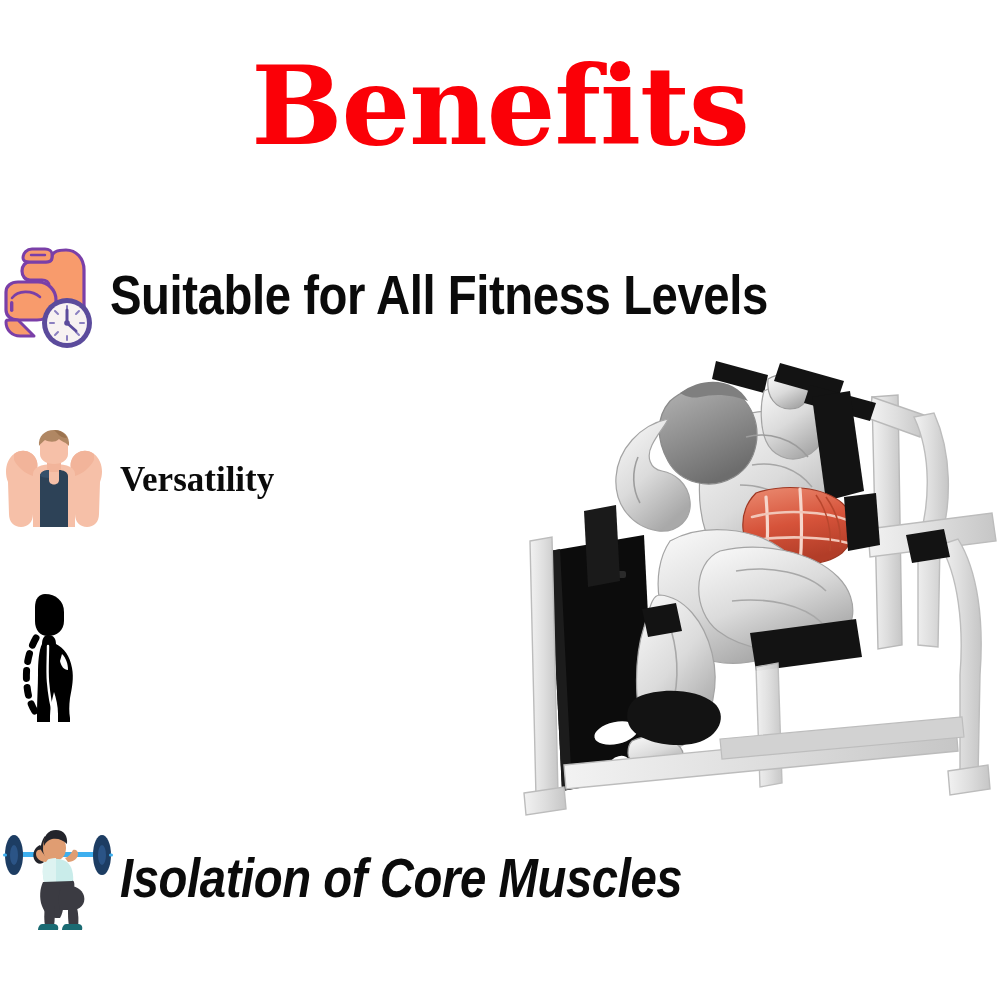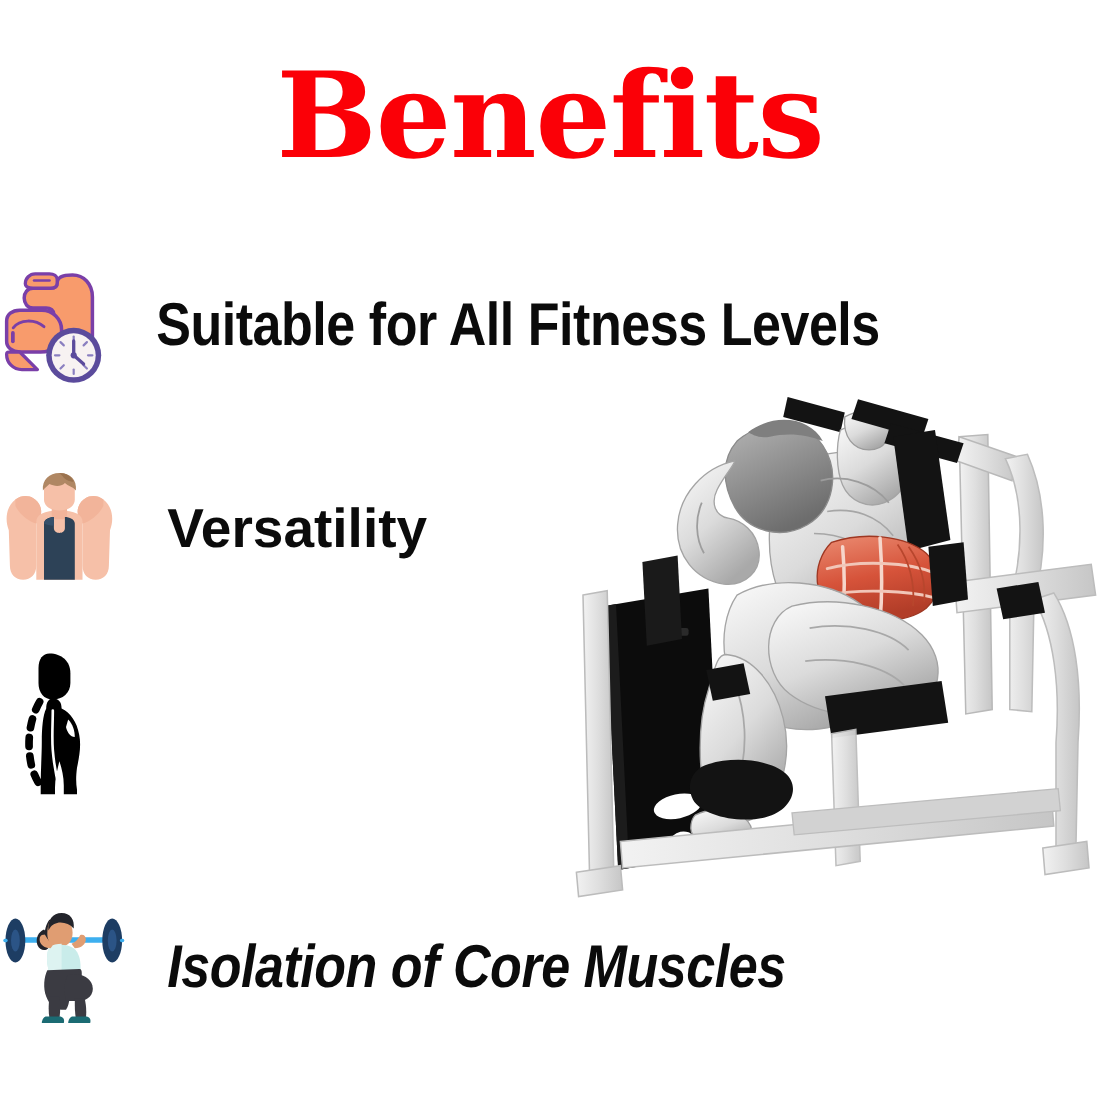--- a/index.html
+++ b/index.html
@@ -28,21 +28,20 @@
     color:#fb0007;
     letter-spacing:-1px;
   }
 
   
   .benefit {
     position:absolute;
     display:flex;
     align-items:center;
     left:0;
-    gap:32px;
   }
   .benefit .icon-wrap {
     position:relative;
     flex:0 0 auto;
     display:block;
   }
   .benefit .label {
     color:#0b0b0b;
     white-space:nowrap;
     font-weight:700;
@@ -51,22 +50,22 @@
   
   .label-condensed {
     font-family:"Liberation Sans Narrow","Liberation Sans", sans-serif;
     font-size:55px;
     letter-spacing:-0.5px;
     transform:scaleX(0.86);
     transform-origin:left center;
   }
   
   .label-wide {
-    font-family:Liberation Sans, sans-serif;
-    font-size:50px;
+    font-family:Liberation Serif, serif;
+    font-size:35px;
     letter-spacing:0px;
   }
 
   #row1 { top:240px; left:4px; }
   #row1 .icon-wrap { width:98px; height:110px; }
   #row1 .label { margin-left:8px; }
 
   #row2 { top:428px; left:2px; }
   #row2 .icon-wrap { width:104px; height:104px; }
   #row2 .label { margin-left:14px; }

